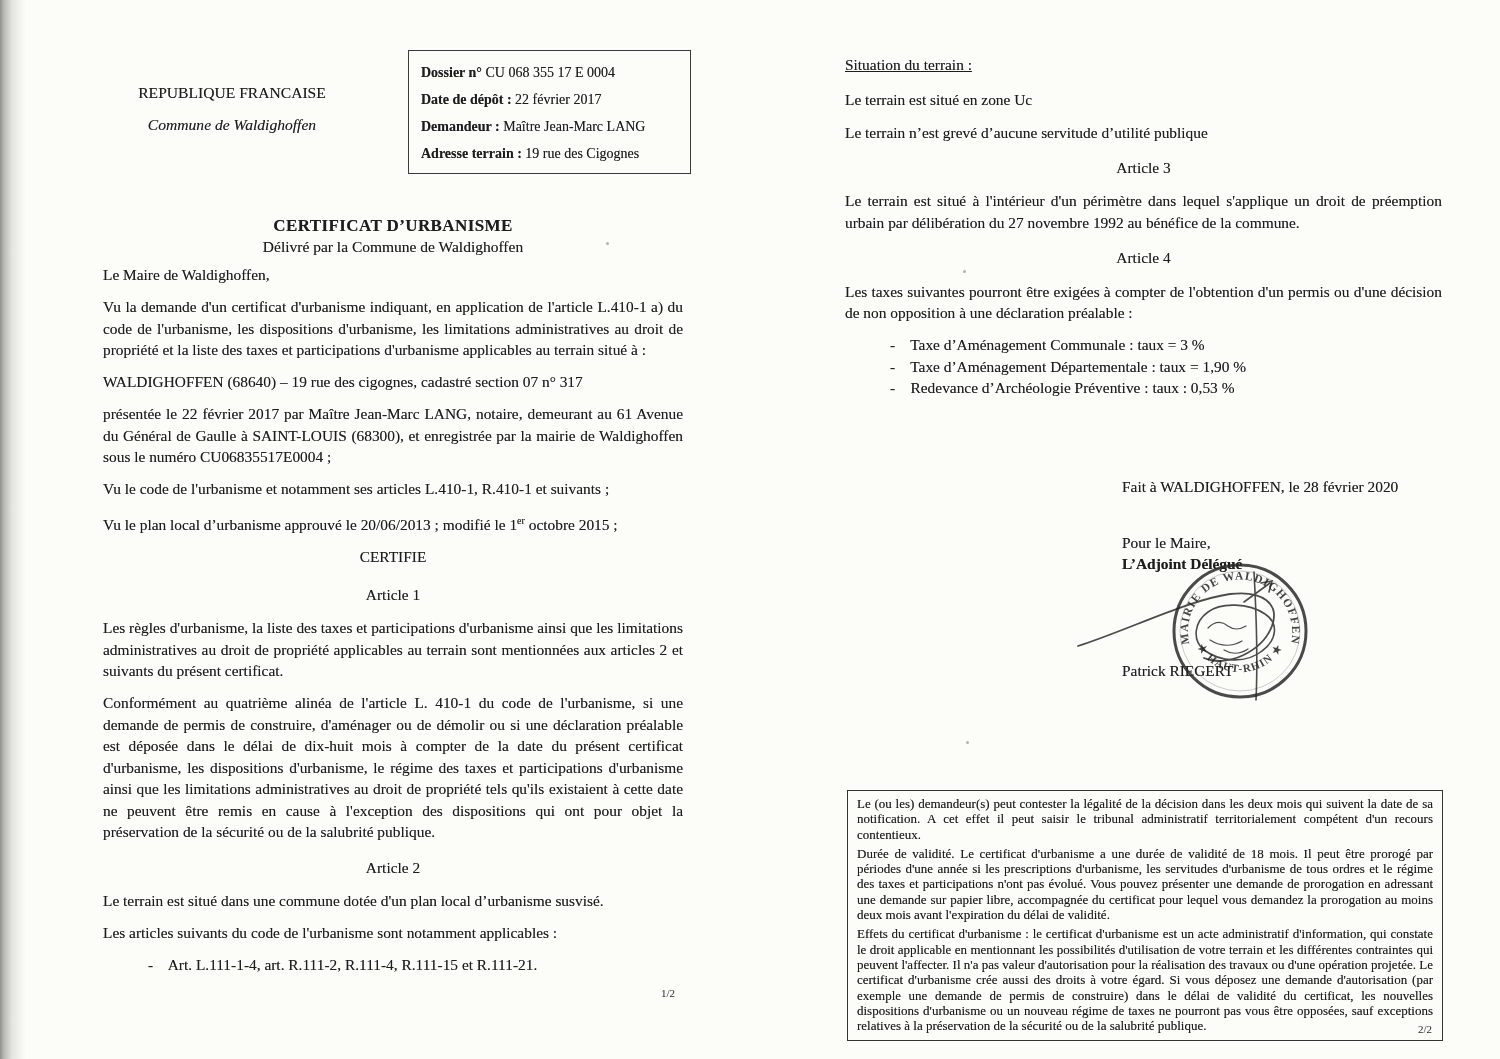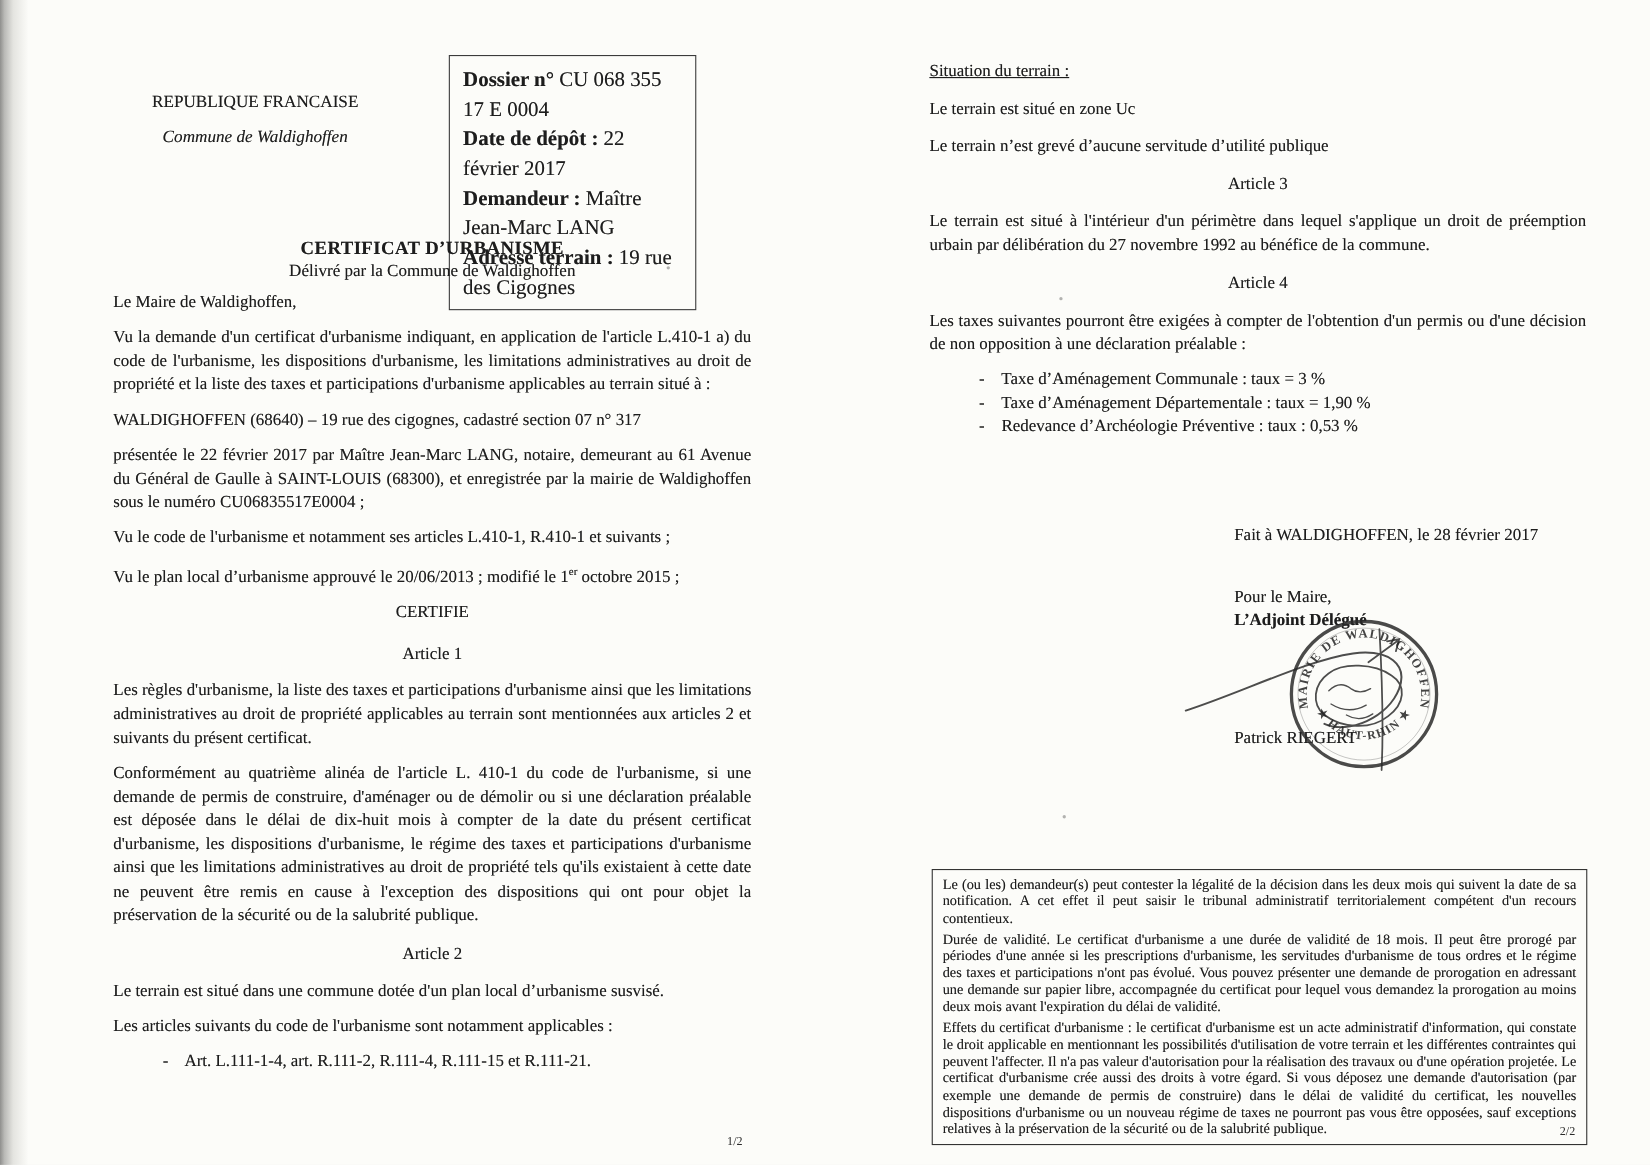--- a/index.html
+++ b/index.html
@@ -5,22 +5,22 @@
   html,body{margin:0;padding:0;background:#e9e9e6;}
   #scan{position:relative;width:1500px;height:1059px;background:#fcfcf9;overflow:hidden;
         font-family:"Liberation Serif","DejaVu Serif",serif;color:#1d1d1d;}
   #scan *{box-sizing:border-box;}
   .txt{text-shadow:0 0 0.5px rgba(45,45,45,0.55);}
   .scan-edge{position:absolute;left:0;top:0;width:26px;height:100%;
      background:linear-gradient(90deg,#8f8f8d 0px,#b9b9b6 4px,#e4e4e0 12px,rgba(252,252,249,0) 26px);}
   
   .hdr-left{position:absolute;left:108px;top:84px;width:248px;text-align:center;font-size:15.6px;}
   .hdr-left .l2{margin-top:14px;font-style:italic;}
-  .dossier-box{position:absolute;left:408px;top:50px;width:225px;border:1.6px solid #3b3b3b;
-     padding:8px 12px 6px;font-size:19px;line-height:27px;background:transparent;}
+  .dossier-box{position:absolute;left:408px;top:50px;width:283px;border:1.6px solid #3b3b3b;
+     padding:8px 12px 6px;font-size:14px;line-height:27px;background:transparent;}
   .dossier-box b{font-weight:bold;}
   .title-wrap{position:absolute;left:103px;top:216px;width:580px;text-align:center;}
   .doc-title{font-size:17px;font-weight:bold;letter-spacing:0.4px;}
   .doc-subtitle{font-size:15.5px;margin-top:2px;}
   .p1body{position:absolute;left:103px;top:264px;width:580px;font-size:15.4px;line-height:21.5px;}
   .p1body p,.p2body p{margin:0 0 10.5px 0;}
   .just{text-align:justify;}
   .hcenter{text-align:center;margin:6px 0 12px 0 !important;}
   .bullet{padding-left:45px;}
   .nogap{margin-bottom:0 !important;}
@@ -75,37 +75,37 @@
     <p class="hcenter" style="margin-top:10px !important;">CERTIFIE</p>
     <p class="hcenter" style="margin-top:16px !important;">Article 1</p>
     <p class="just">Les règles d'urbanisme, la liste des taxes et participations d'urbanisme ainsi que les limitations administratives au droit de propriété applicables au terrain sont mentionnées aux articles 2 et suivants du présent certificat.</p>
     <p class="just">Conformément au quatrième alinéa de l'article L. 410-1 du code de l'urbanisme, si une demande de permis de construire, d'aménager ou de démolir ou si une déclaration préalable est déposée dans le délai de dix-huit mois à compter de la date du présent certificat d'urbanisme, les dispositions d'urbanisme, le régime des taxes et participations d'urbanisme ainsi que les limitations administratives au droit de propriété tels qu'ils existaient à cette date ne peuvent être remis en cause à l'exception des dispositions qui ont pour objet la préservation de la sécurité ou de la salubrité publique.</p>
     <p class="hcenter" style="margin-top:14px !important;">Article 2</p>
     <p>Le terrain est situé dans une commune dotée d'un plan local d’urbanisme susvisé.</p>
     <p>Les articles suivants du code de l'urbanisme sont notamment applicables :</p>
     <p class="bullet">-&nbsp;&nbsp;&nbsp; Art. L.111-1-4, art. R.111-2, R.111-4, R.111-15 et R.111-21.</p>
   </div>
 
-  <div class="pagefoot" style="left:661px;top:1032px;">1/2</div>
+  <div class="pagefoot" style="left:661px;top:987px;">1/2</div>
 
   <div class="p2body txt">
     <p><span class="underline">Situation du terrain :</span></p>
     <p style="margin-top:13px;">Le terrain est situé en zone Uc</p>
     <p style="margin-top:12px;">Le terrain n’est grevé d’aucune servitude d’utilité publique</p>
     <p class="hcenter" style="margin-top:13px !important;">Article 3</p>
     <p class="just">Le terrain est situé à l'intérieur d'un périmètre dans lequel s'applique un droit de préemption urbain par délibération du 27 novembre 1992 au bénéfice de la commune.</p>
     <p class="hcenter" style="margin-top:14px !important;">Article 4</p>
     <p class="just">Les taxes suivantes pourront être exigées à compter de l'obtention d'un permis ou d'une décision de non opposition à une déclaration préalable :</p>
     <p class="bullet nogap">-&nbsp;&nbsp;&nbsp; Taxe d’Aménagement Communale : taux = 3 %</p>
     <p class="bullet nogap">-&nbsp;&nbsp;&nbsp; Taxe d’Aménagement Départementale : taux = 1,90 %</p>
     <p class="bullet nogap">-&nbsp;&nbsp;&nbsp; Redevance d’Archéologie Préventive : taux : 0,53 %</p>
   </div>
 
   <div class="signblock txt">
-    <div class="sign-fait">Fait à WALDIGHOFFEN, le 28 février 2017</div>
+    <div class="sign-fait">Fait à WALDIGHOFFEN, le 28 février 2020</div>
     <div class="sign-pour">Pour le Maire,</div>
     <div class="sign-adjoint">L’Adjoint Délégué</div>
     <div class="sign-name">Patrick RIEGERT</div>
   </div>
 
   <svg class="stamp-svg" viewBox="0 0 300 175">
     <g stroke="#2b2b2b" fill="none" opacity="0.85">
       <circle cx="182" cy="83" r="66" stroke-width="3"></circle>
       <circle cx="182" cy="83" r="60" stroke-width="0.8" opacity="0.35"></circle>
     </g>

